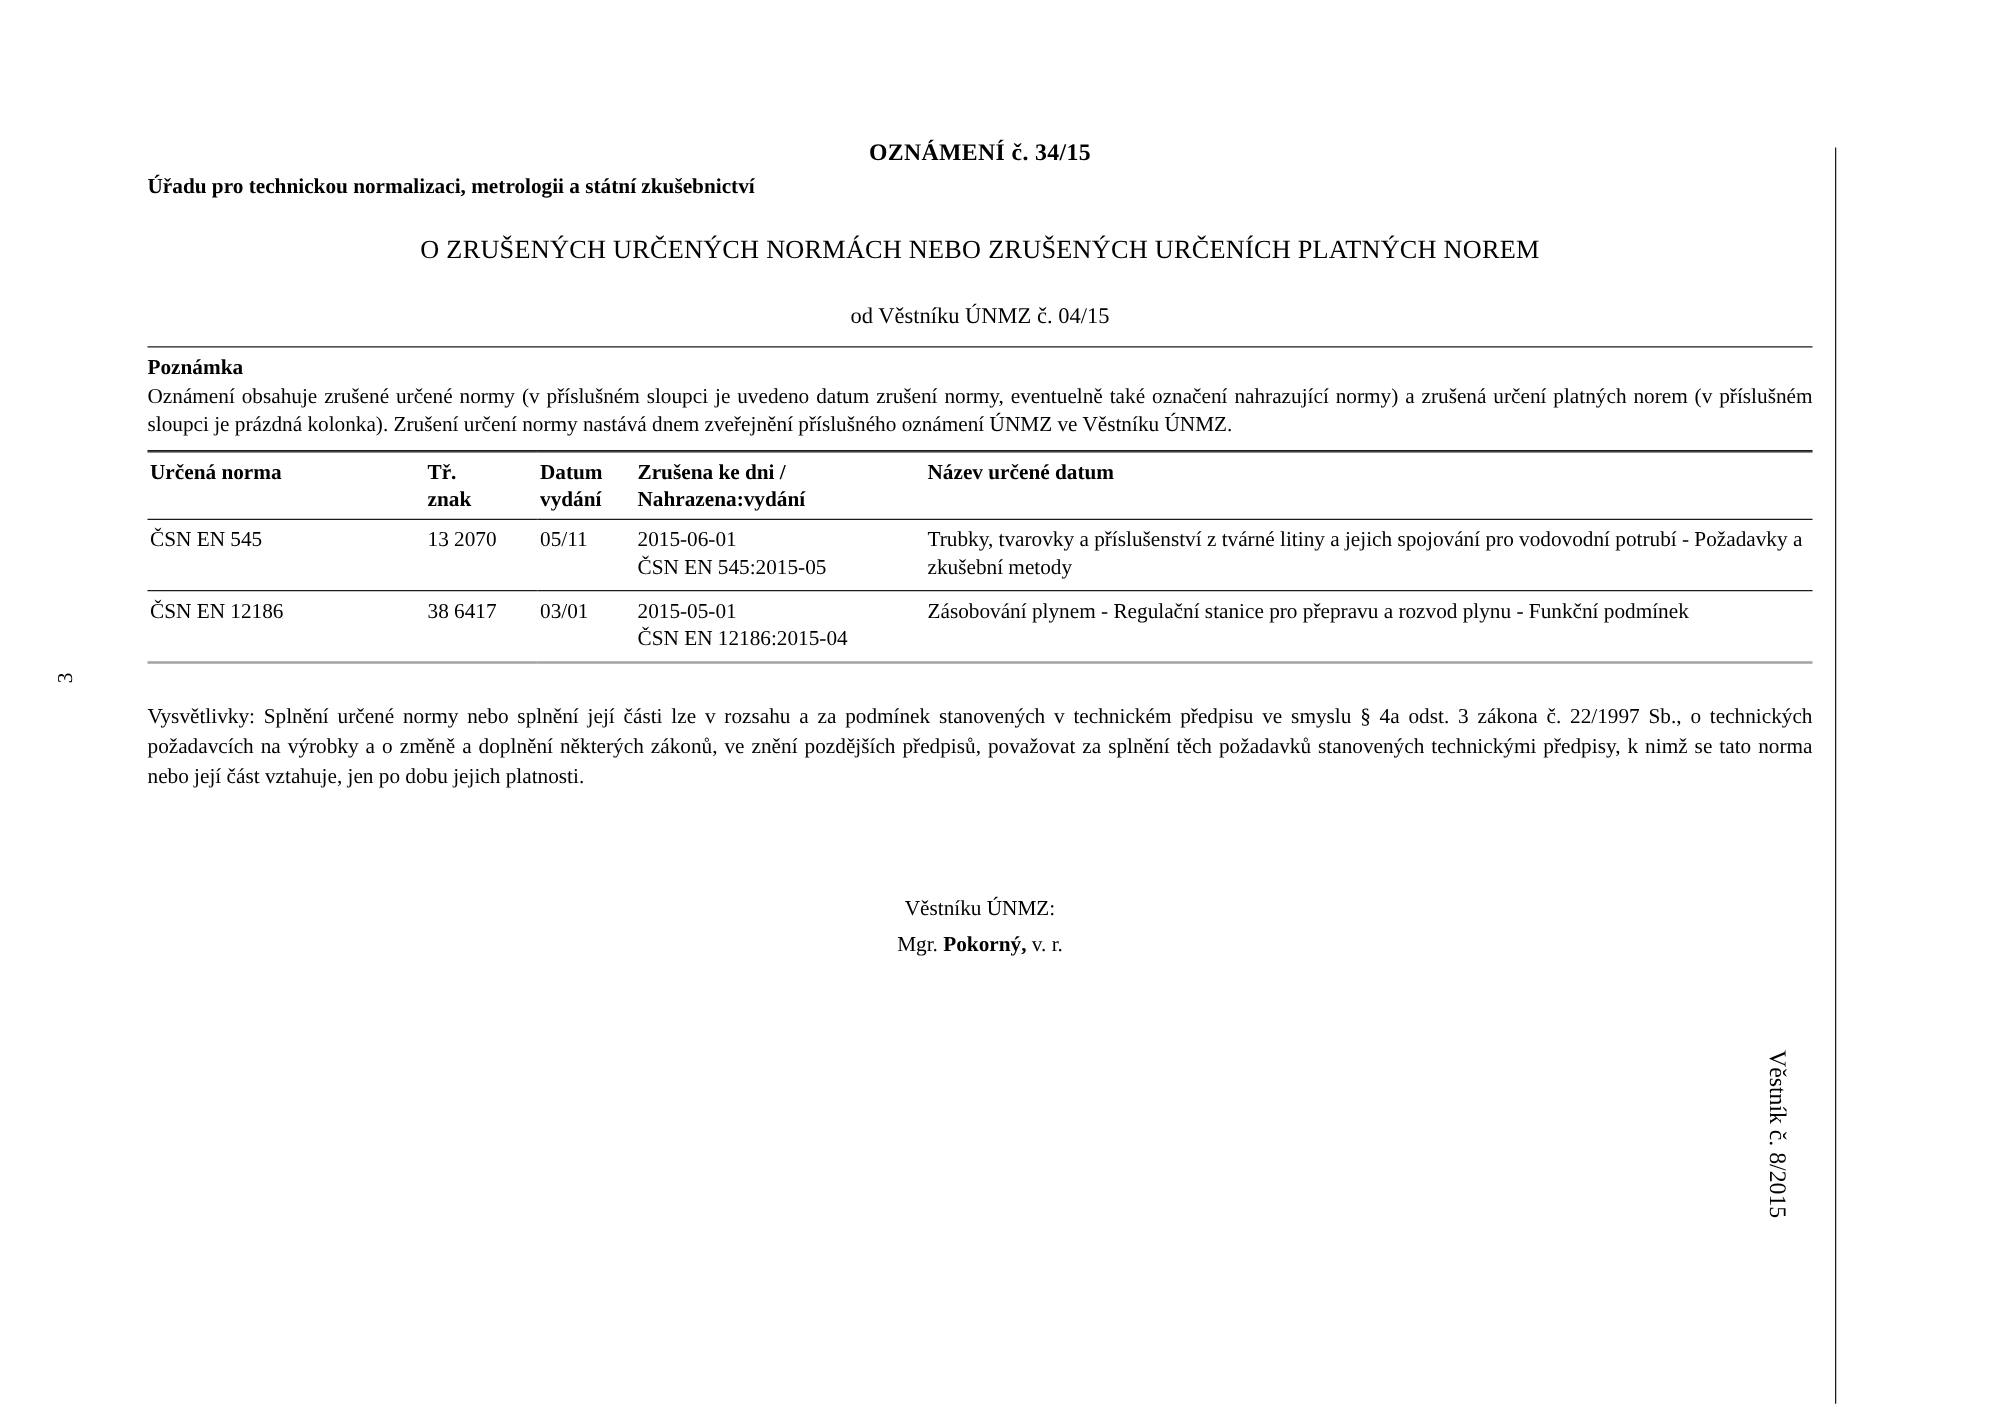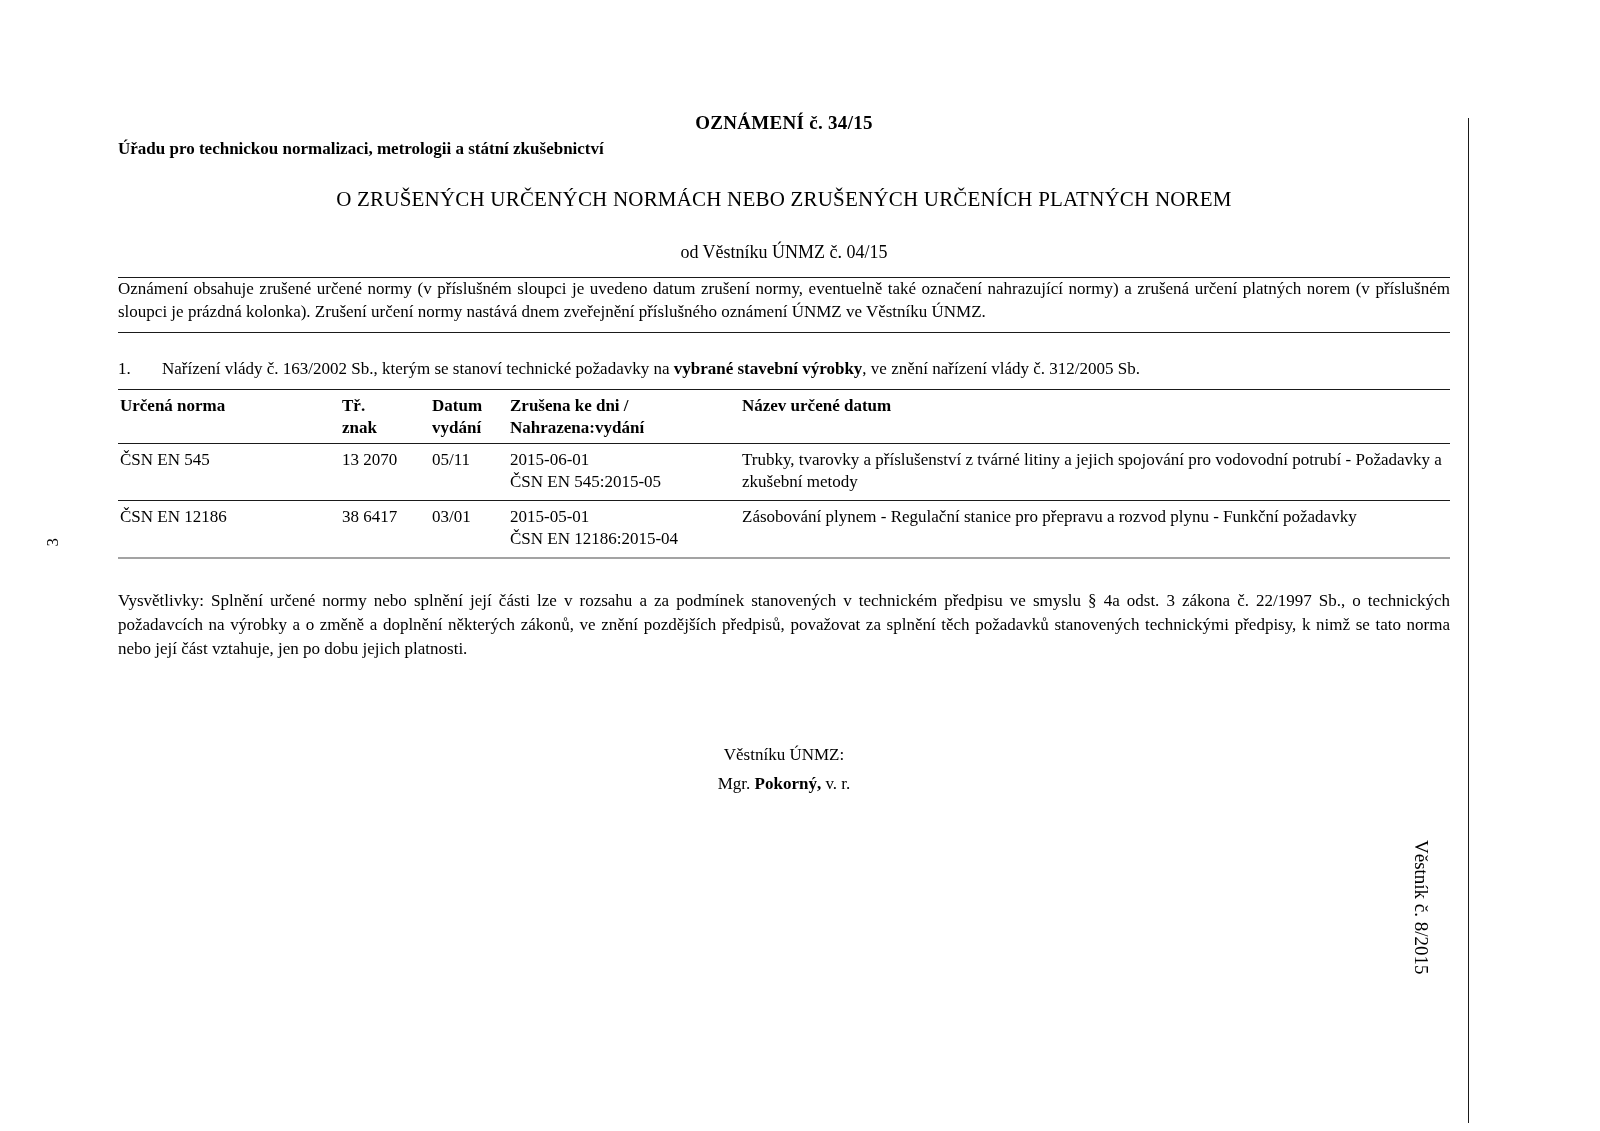--- a/index.html
+++ b/index.html
@@ -179,27 +179,25 @@
 
   <div class="content">
 
     <div class="title-line1">OZNÁMENÍ č. 34/15</div>
     <div class="title-line2">Úřadu pro technickou normalizaci, metrologii a státní zkušebnictví</div>
     <div class="title-line3">O ZRUŠENÝCH URČENÝCH NORMÁCH NEBO ZRUŠENÝCH URČENÍCH PLATNÝCH NOREM</div>
     <div class="title-line4">od Věstníku ÚNMZ č. 04/15</div>
 
     <div class="note-block">
       <div class="hr"></div>
+      <div class="note-title">Poznámka</div>
       <div class="note-body">Oznámení obsahuje zrušené určené normy (v příslušném sloupci je uvedeno datum zrušení normy, eventuelně také označení nahrazující normy) a zrušená určení platných norem (v příslušném sloupci je prázdná kolonka). Zrušení určení normy nastává dnem zveřejnění příslušného oznámení ÚNMZ ve Věstníku ÚNMZ.</div>
       <div class="hr"></div>
     </div>
 
-    <div class="section-line">
-      <span class="section-num">1.</span><span>Nařízení vlády č. 163/2002 Sb., kterým se stanoví technické požadavky na </span><span class="b">vybrané stavební výrobky</span><span>, ve znění nařízení vlády č. 312/2005 Sb.</span>
-    </div>
 
     <table class="norms">
       <colgroup>
         <col class="col-norma">
         <col class="col-tr">
         <col class="col-datum">
         <col class="col-zrusena">
         <col class="col-nazev">
       </colgroup>
       <thead>
@@ -232,21 +230,21 @@
           <td>Trubky, tvarovky a příslušenství z tvárné litiny a jejich spojování pro vodovodní potrubí - Požadavky a zkušební metody</td>
         </tr>
         <tr class="row-border-top row-border-bottom">
           <td>ČSN EN 12186</td>
           <td>38 6417</td>
           <td>03/01</td>
           <td>
             <span class="sub">2015-05-01</span>
             <span class="sub">ČSN EN 12186:2015-04</span>
           </td>
-          <td>Zásobování plynem - Regulační stanice pro přepravu a rozvod plynu - Funkční požadavky</td>
+          <td>Zásobování plynem - Regulační stanice pro přepravu a rozvod plynu - Funkční podmínek</td>
         </tr>
       </tbody>
     </table>
 
     <div class="explain">Vysvětlivky: Splnění určené normy nebo splnění její části lze v rozsahu a za podmínek stanovených v technickém předpisu ve smyslu § 4a odst. 3 zákona č. 22/1997 Sb., o technických požadavcích na výrobky a o změně a doplnění některých zákonů, ve znění pozdějších předpisů, považovat za splnění těch požadavků stanovených technickými předpisy, k nimž se tato norma nebo její část vztahuje, jen po dobu jejich platnosti.</div>
 
     <div class="signature">
       <div>Věstníku ÚNMZ:</div>
       <div class="name-line"><span>Mgr. </span><span class="b">Pokorný,</span><span> v. r.</span></div>
     </div>

